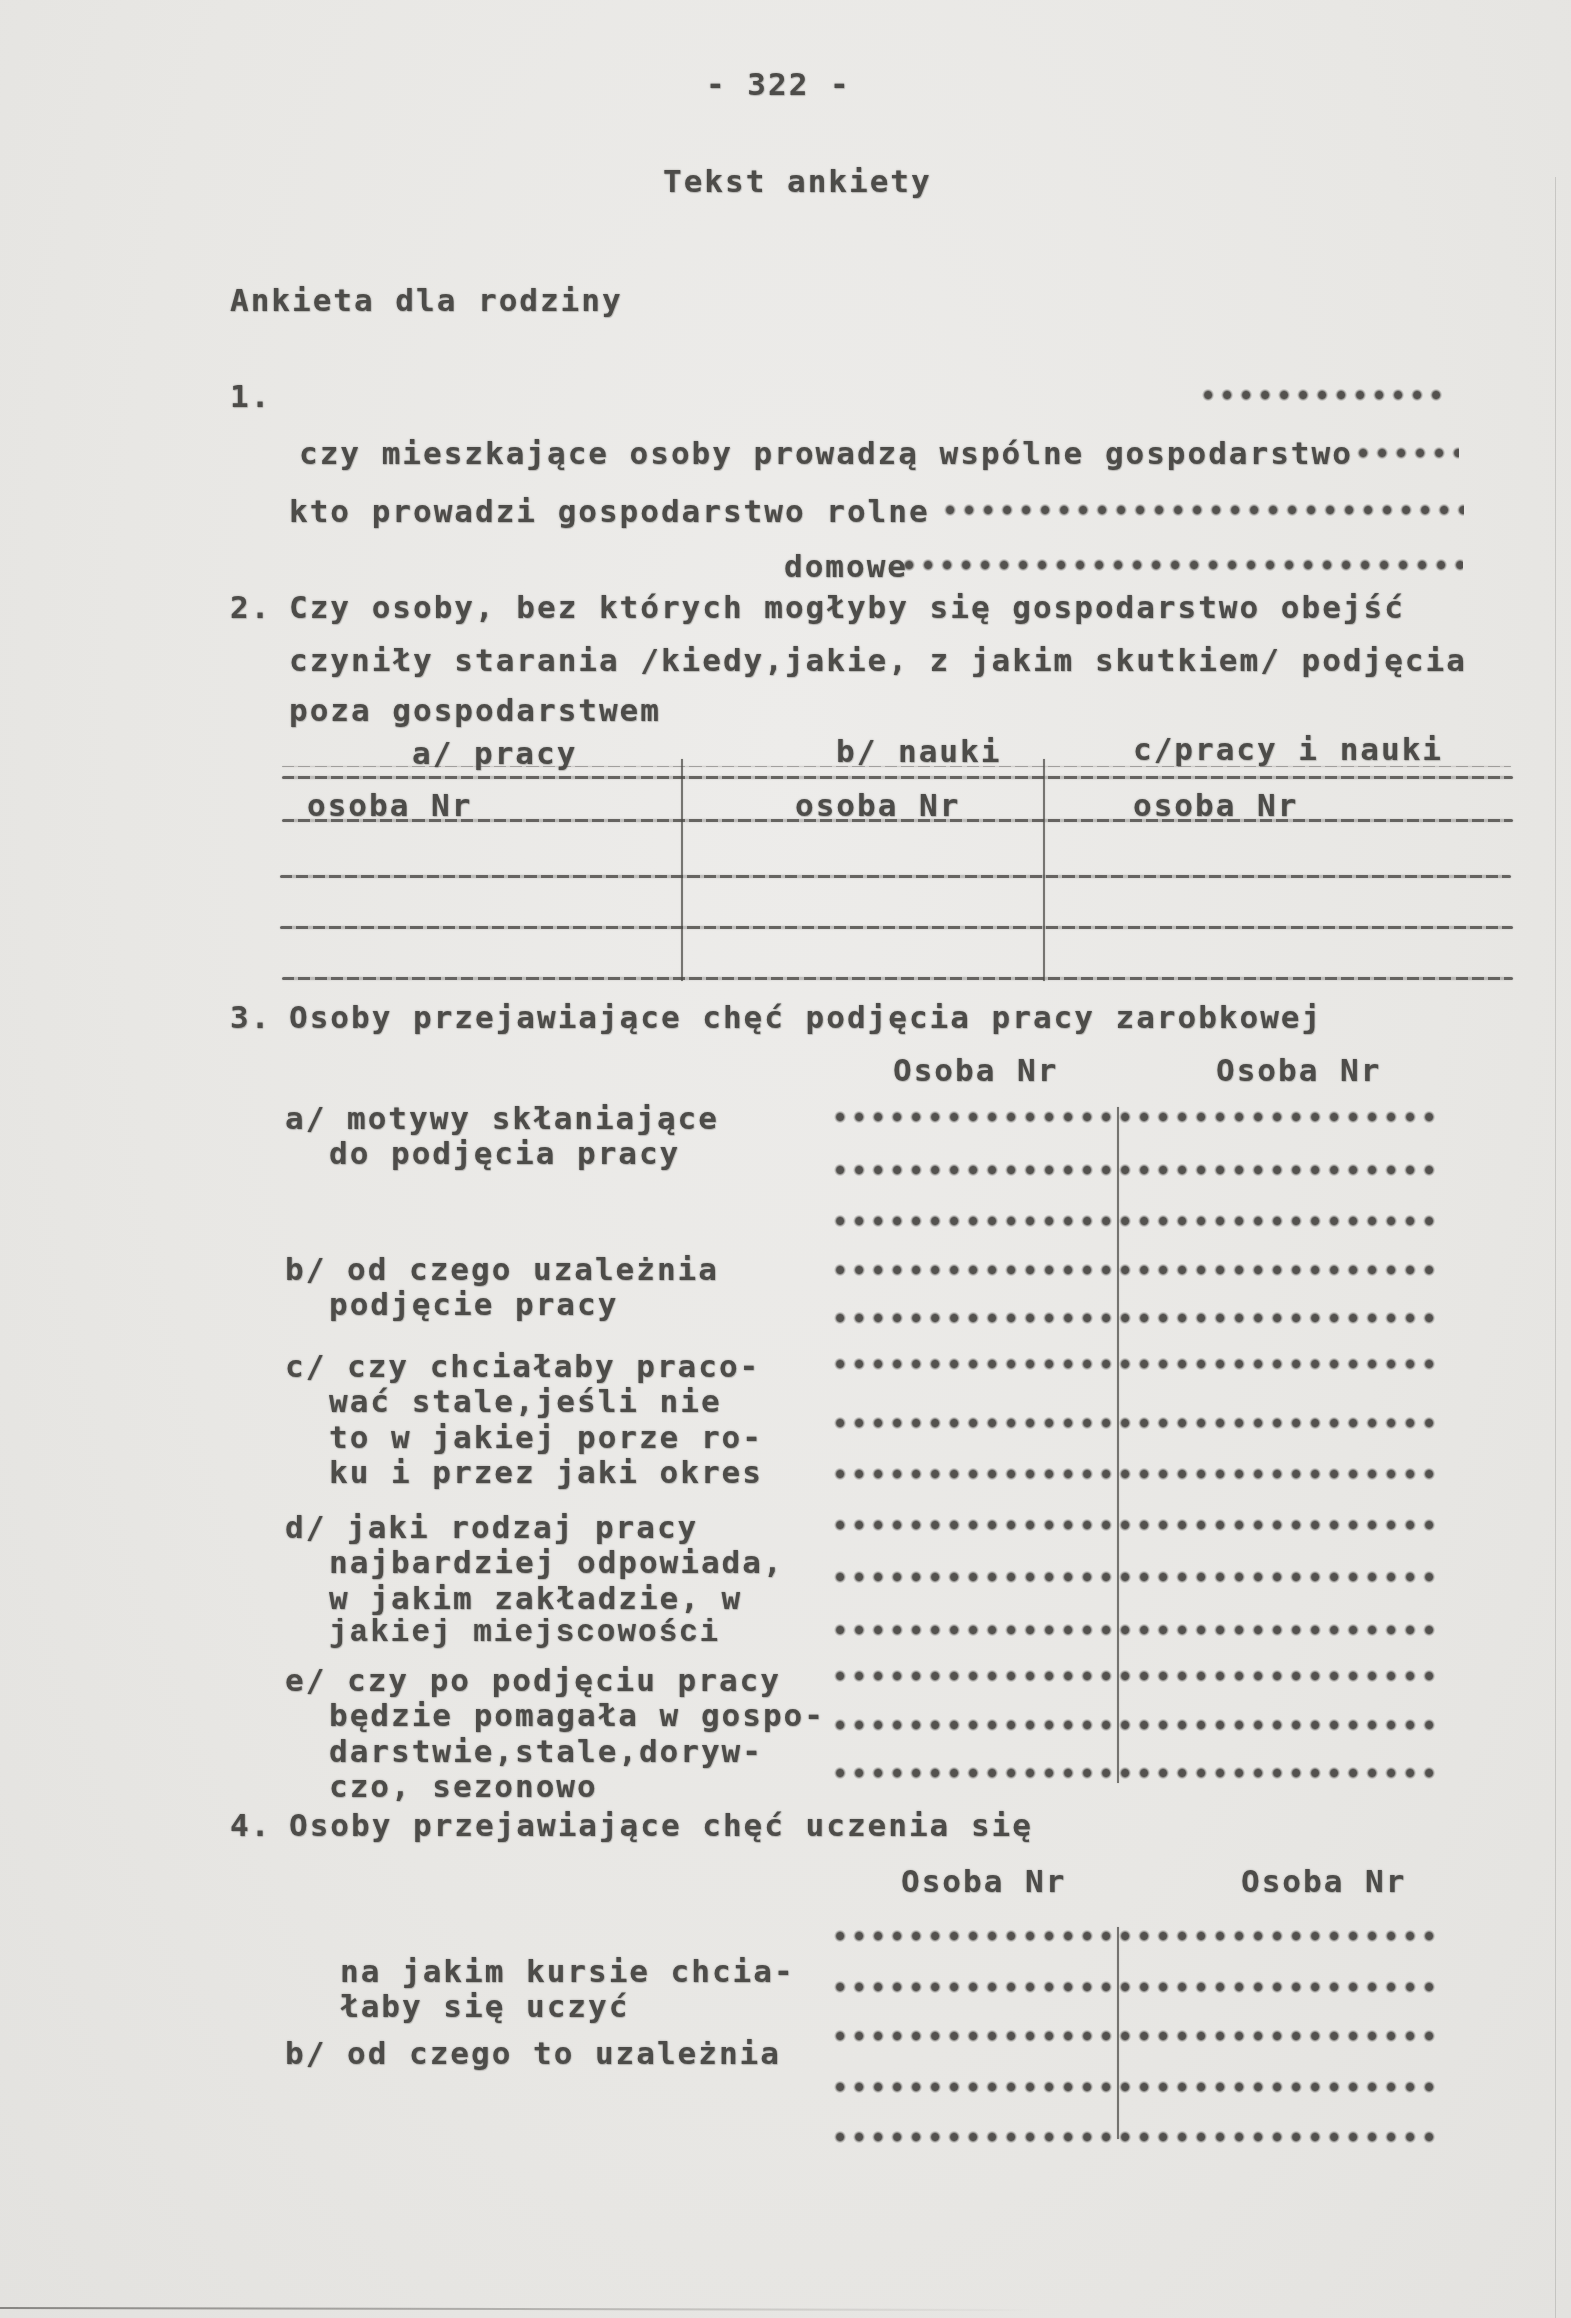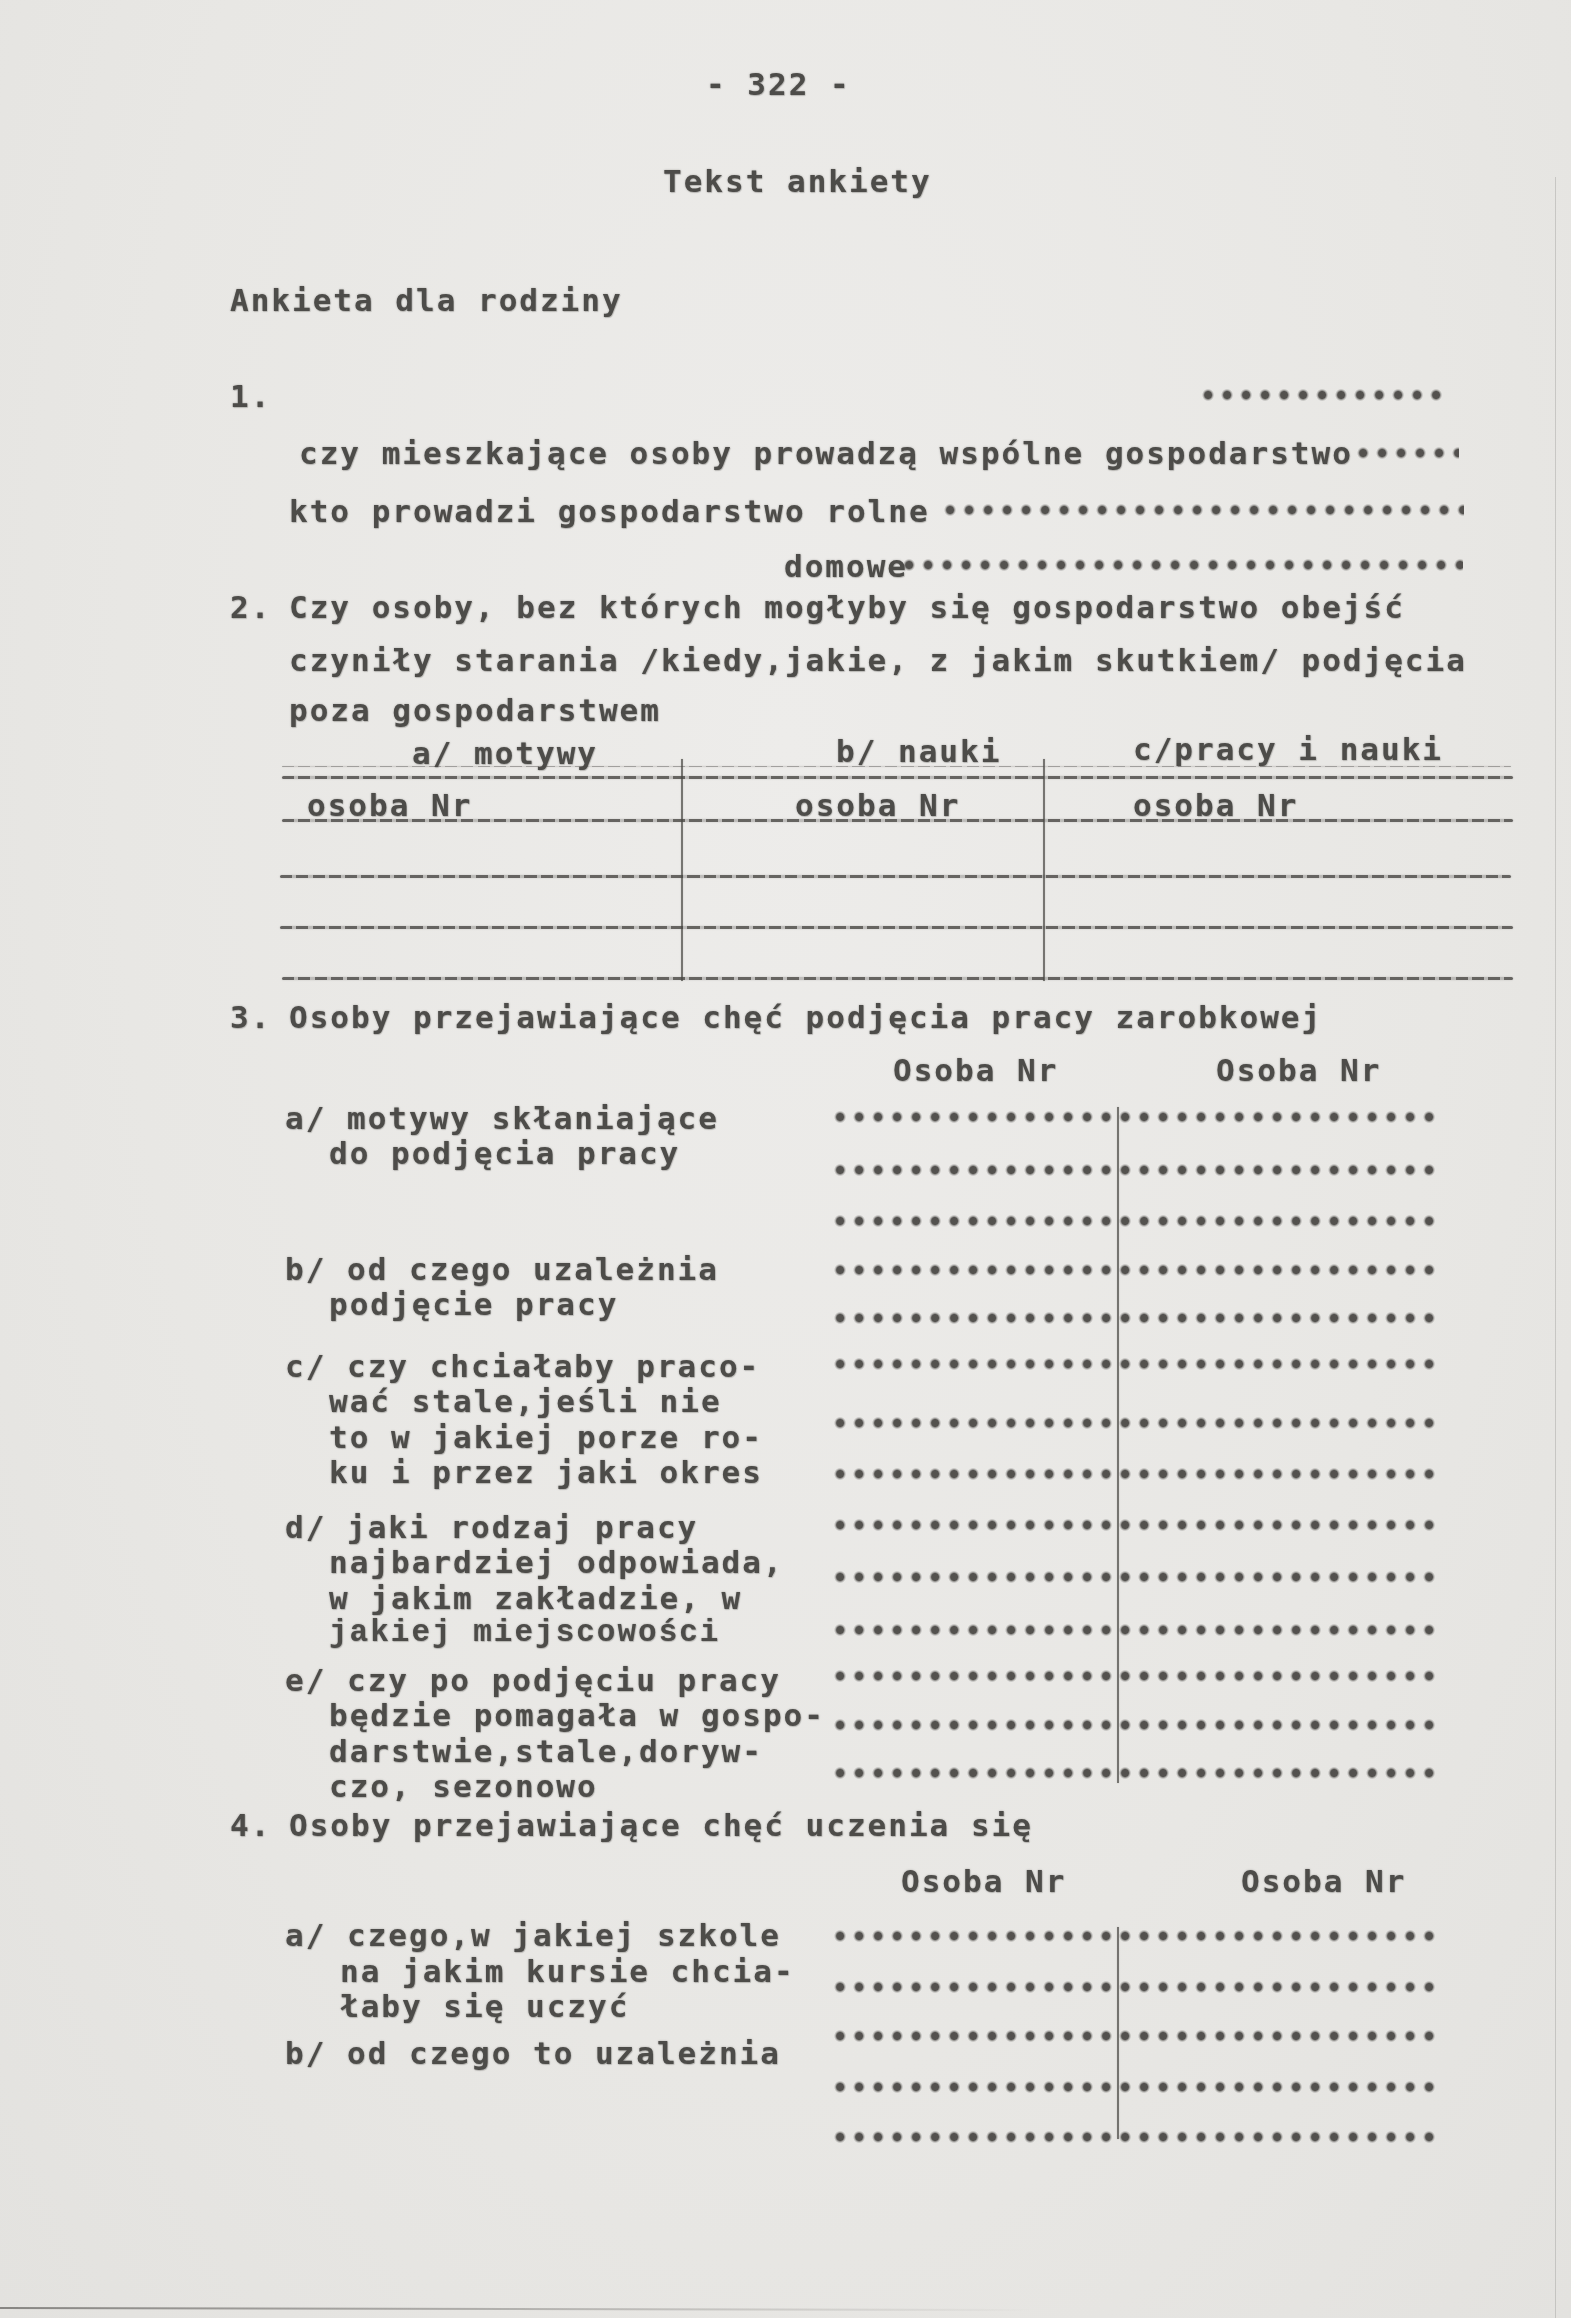--- a/index.html
+++ b/index.html
@@ -58,21 +58,21 @@
     <span class="t" style="left:289px;top:495px;text-align:center;">kto prowadzi gospodarstwo rolne</span>
     <div class="dotrow" style="left:944px;top:503px;width:520px;"></div>
     <span class="t" style="left:784px;top:550px;">domowe</span>
     <div class="dotrow" style="left:903px;top:558px;width:560px;"></div>
 
     <span class="t" style="left:230px;top:591px;">2.</span>
     <span class="t" style="left:289px;top:591px;">Czy osoby, bez których mogłyby się gospodarstwo obejść</span>
     <span class="t" style="left:289px;top:644px;">czyniły starania /kiedy,jakie, z jakim skutkiem/ podjęcia</span>
     <span class="t" style="left:289px;top:694px;">poza gospodarstwem</span>
 
-    <span class="t" style="left:412px;top:737px;">a/ motywy</span>
+    <span class="t" style="left:412px;top:737px;">a/ pracy</span>
     <span class="t" style="left:836px;top:735px;">b/ nauki</span>
     <span class="t" style="left:1133px;top:733px;">c/pracy i nauki</span>
 
     <div class="hline thin" style="left:282px;top:766px;width:1229px;"></div>
     <div class="hline" style="left:282px;top:776px;width:1231px;"></div>
 
     <span class="t" style="left:307px;top:789px;">osoba Nr</span>
     <span class="t" style="left:795px;top:789px;">osoba Nr</span>
     <span class="t" style="left:1133px;top:789px;">osoba Nr</span>
 
@@ -123,21 +123,20 @@
     <div class="dotrow" style="left:834px;top:1669px;width:603px;"></div>
     <div class="dotrow" style="left:834px;top:1718px;width:603px;"></div>
     <div class="dotrow" style="left:834px;top:1766px;width:603px;"></div>
     <div class="vline" style="left:1117px;top:1107px;height:676px;"></div>
 
     <span class="t" style="left:230px;top:1809px;">4.</span>
     <span class="t" style="left:289px;top:1809px;">Osoby przejawiające chęć uczenia się</span>
     <span class="t" style="left:901px;top:1865px;">Osoba Nr</span>
     <span class="t" style="left:1241px;top:1865px;">Osoba Nr</span>
 
-    <span class="t" style="left:285px;top:1919px;">a/ czego,w jakiej szkole</span>
     <span class="t" style="left:340px;top:1955px;">na jakim kursie chcia-</span>
     <span class="t" style="left:340px;top:1990px;">łaby się uczyć</span>
     <span class="t" style="left:285px;top:2037px;">b/ od czego to uzależnia</span>
 
     <div class="dotrow" style="left:834px;top:1929px;width:603px;"></div>
     <div class="dotrow" style="left:834px;top:1980px;width:603px;"></div>
     <div class="dotrow" style="left:834px;top:2029px;width:603px;"></div>
     <div class="dotrow" style="left:834px;top:2080px;width:603px;"></div>
     <div class="dotrow" style="left:834px;top:2130px;width:603px;"></div>
     <div class="vline" style="left:1117px;top:1927px;height:212px;"></div>

